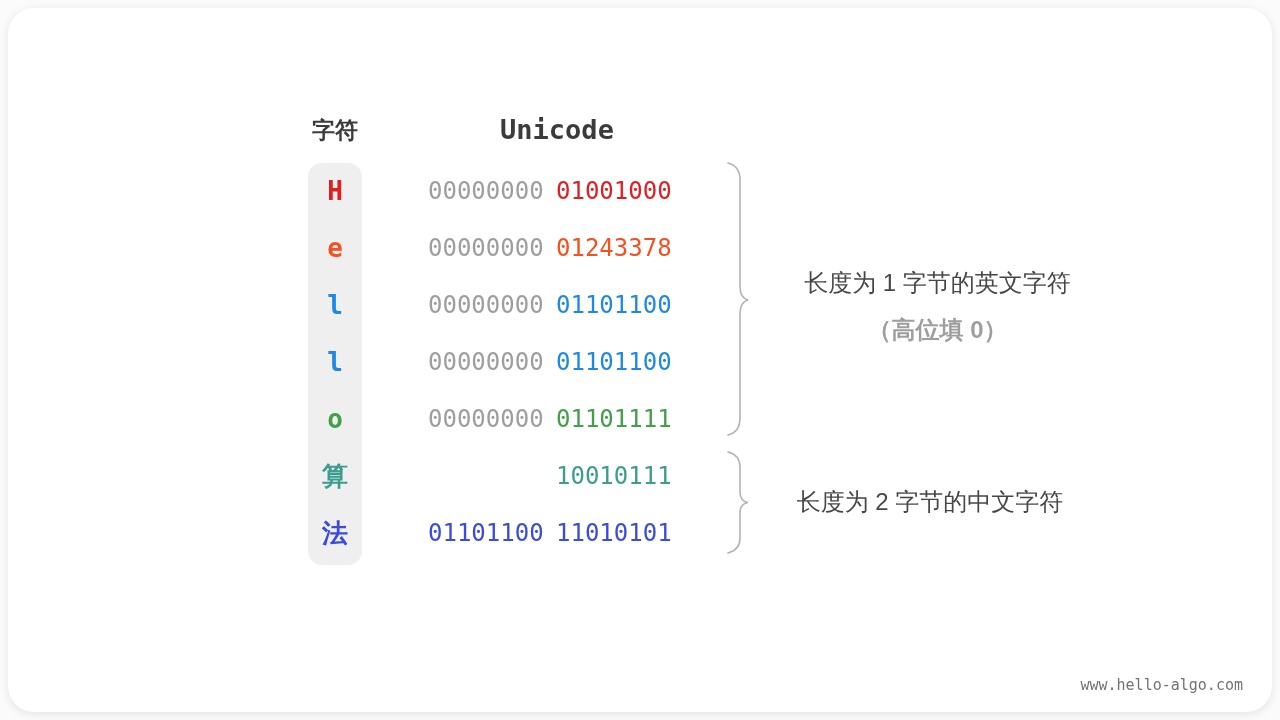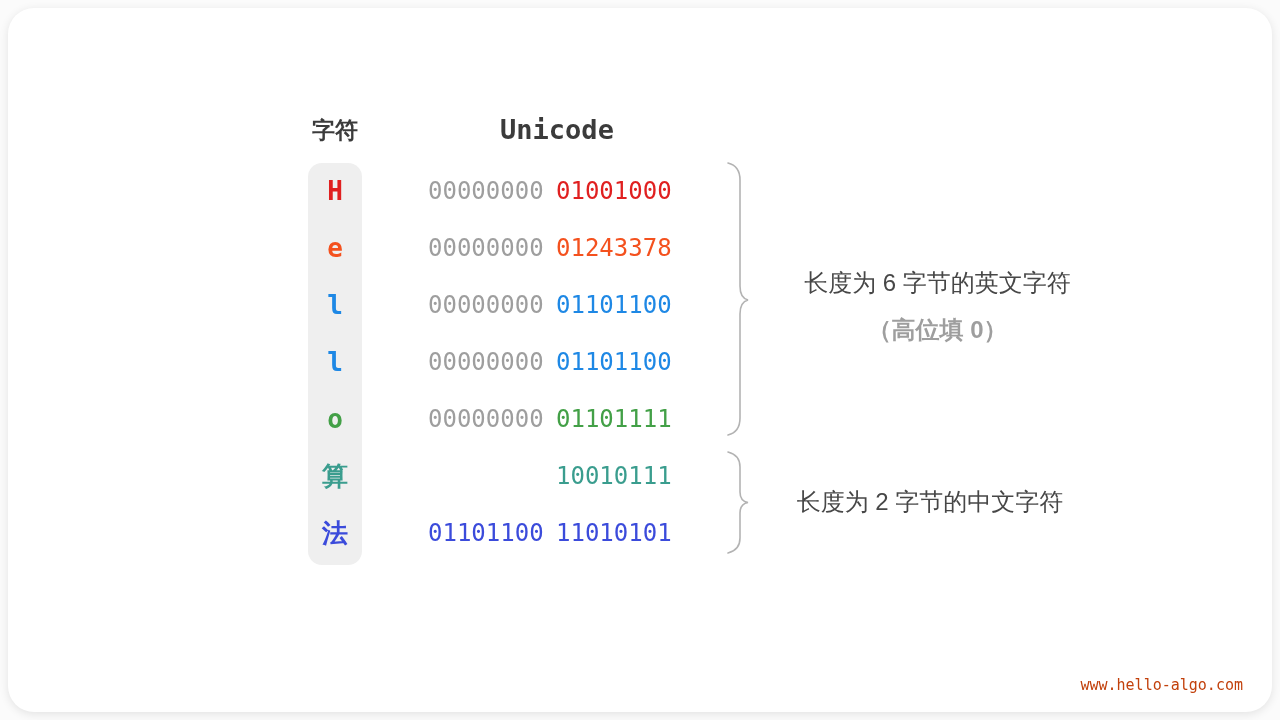--- a/index.html
+++ b/index.html
@@ -78,21 +78,21 @@
     margin-top: 17px;
     color: #9e9e9e;
     font-weight: bold;
   }
   .anno-2 { left: 765px; top: 487px; width: 330px; }
 
   .watermark {
     right: 37px; bottom: 26px;
     font-family: "DejaVu Sans Mono", monospace;
     font-size: 15px;
-    color: #c2410c;
+    color: #737373;
   }
 </style>
 </head>
 <body>
 
 <div class="card"></div>
 
 <div class="abs col-header char-header">字符</div>
 
 <div class="abs col-header unicode-header">Unicode</div>
@@ -144,19 +144,19 @@
 
 <svg class="abs brace" style="left:727px; top:162px;" width="22" height="274" viewBox="0 0 22 274">
   <path d="M1,1 C9,3 13,8 13,18 L13,124 C13,131 15,136.5 21,138 C15,139.5 13,145 13,152 L13,256 C13,266 9,271 1,273"></path>
 </svg>
 
 <svg class="abs brace" style="left:727px; top:451px;" width="22" height="103" viewBox="0 0 22 103">
   <path d="M1,1 C9,3 13,8 13,16 L13,41 C13,47 15,50.5 21,51.5 C15,52.5 13,56 13,62 L13,87 C13,95 9,100 1,102"></path>
 </svg>
 
 <div class="abs anno anno-1">
-  <div>长度为 6 字节的英文字符</div>
+  <div>长度为 1 字节的英文字符</div>
   <div class="anno-sub">（高位填 0）</div>
 </div>
 
 <div class="abs anno anno-2">长度为 2 字节的中文字符</div>
 
 <div class="abs watermark">www.hello-algo.com</div>
 
 </body></html>

